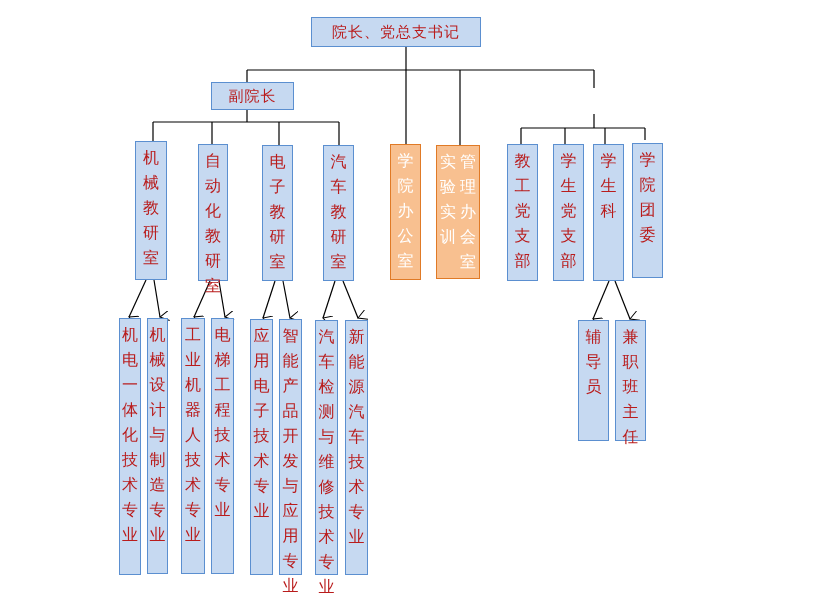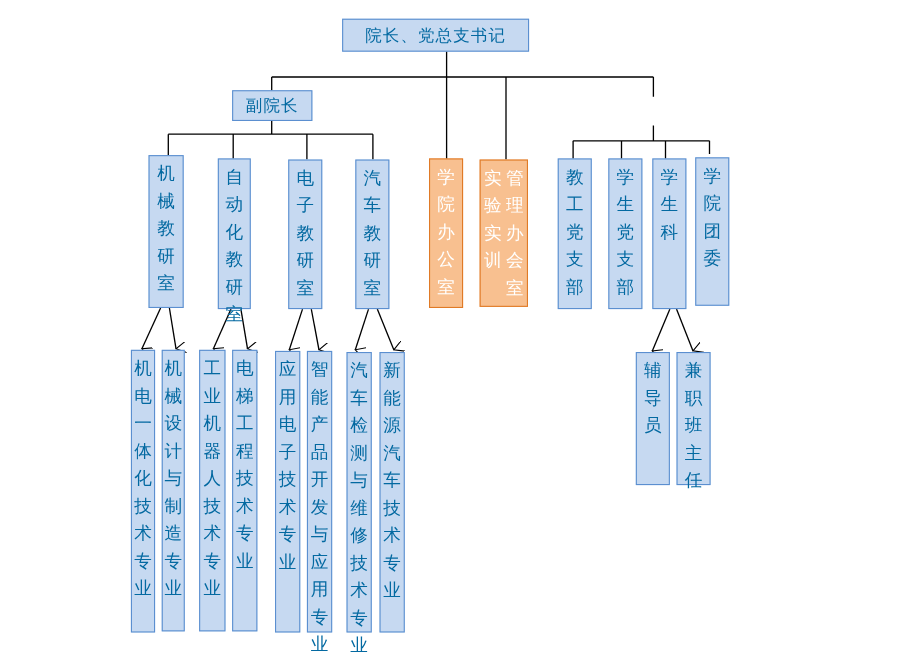--- a/index.html
+++ b/index.html
@@ -1,20 +1,20 @@
 <!DOCTYPE html>
 <html><head>
 <meta charset="utf-8">
 <style>
   html, body { margin: 0; padding: 0; background: #ffffff; }
   body { width: 828px; height: 605px; position: relative; overflow: hidden;
          font-family: "DejaVu Sans", sans-serif; }
   #chart { position: absolute; left: 0; top: 0; width: 828px; height: 605px; }
   .node { position: absolute; box-sizing: border-box; border: 1.5px solid #5b8fd0;
-          background: #c6d9f1; color: #0369a1; }
+          background: #c6d9f1; color: #b91c1c; }
   .node.orange { background: #f8c090; border-color: #e07a26; color: #ffffff; }
   .hnode { display: flex; align-items: center; justify-content: center;
            font-size: 15px; letter-spacing: 1px; }
   .vnode { display: flex; flex-direction: column; align-items: center;
            padding-top: 3px; font-size: 16px; line-height: 25px; }
   .vnode.two { flex-direction: row; justify-content: center; align-items: flex-start; gap: 2px; }
   .vcol { display: flex; flex-direction: column; align-items: center; width: 18px; }
   .ch { display: block; height: 25px; }
   svg.lines { position: absolute; left: 0; top: 0; }
 </style>
@@ -45,21 +45,21 @@
       <line x1="283" y1="281" x2="290" y2="318"></line>
       <line x1="335" y1="281" x2="323" y2="318"></line>
       <line x1="343" y1="281" x2="358" y2="318"></line>
       <line x1="609" y1="281" x2="593" y2="319"></line>
       <line x1="615" y1="281" x2="630" y2="319"></line>
     </g>
   </svg>
 
   <div class="node hnode" style="left:311px;top:17px;width:170px;height:30px;">院长、党总支书记</div>
 
-  <div class="node hnode" style="left:211px;top:82px;width:73px;height:28px;">副院长</div>
+  <div class="node hnode" style="left:211px;top:82px;width:83px;height:28px;">副院长</div>
 
 
   <div class="node vnode" style="left:135px;top:141px;width:32px;height:139px;">
     <span class="vtext" style="display: flex; flex-direction: column; align-items: center;">
         <span class="ch">机</span>
         <span class="ch">械</span>
         <span class="ch">教</span>
         <span class="ch">研</span>
         <span class="ch">室</span>
       </span>

